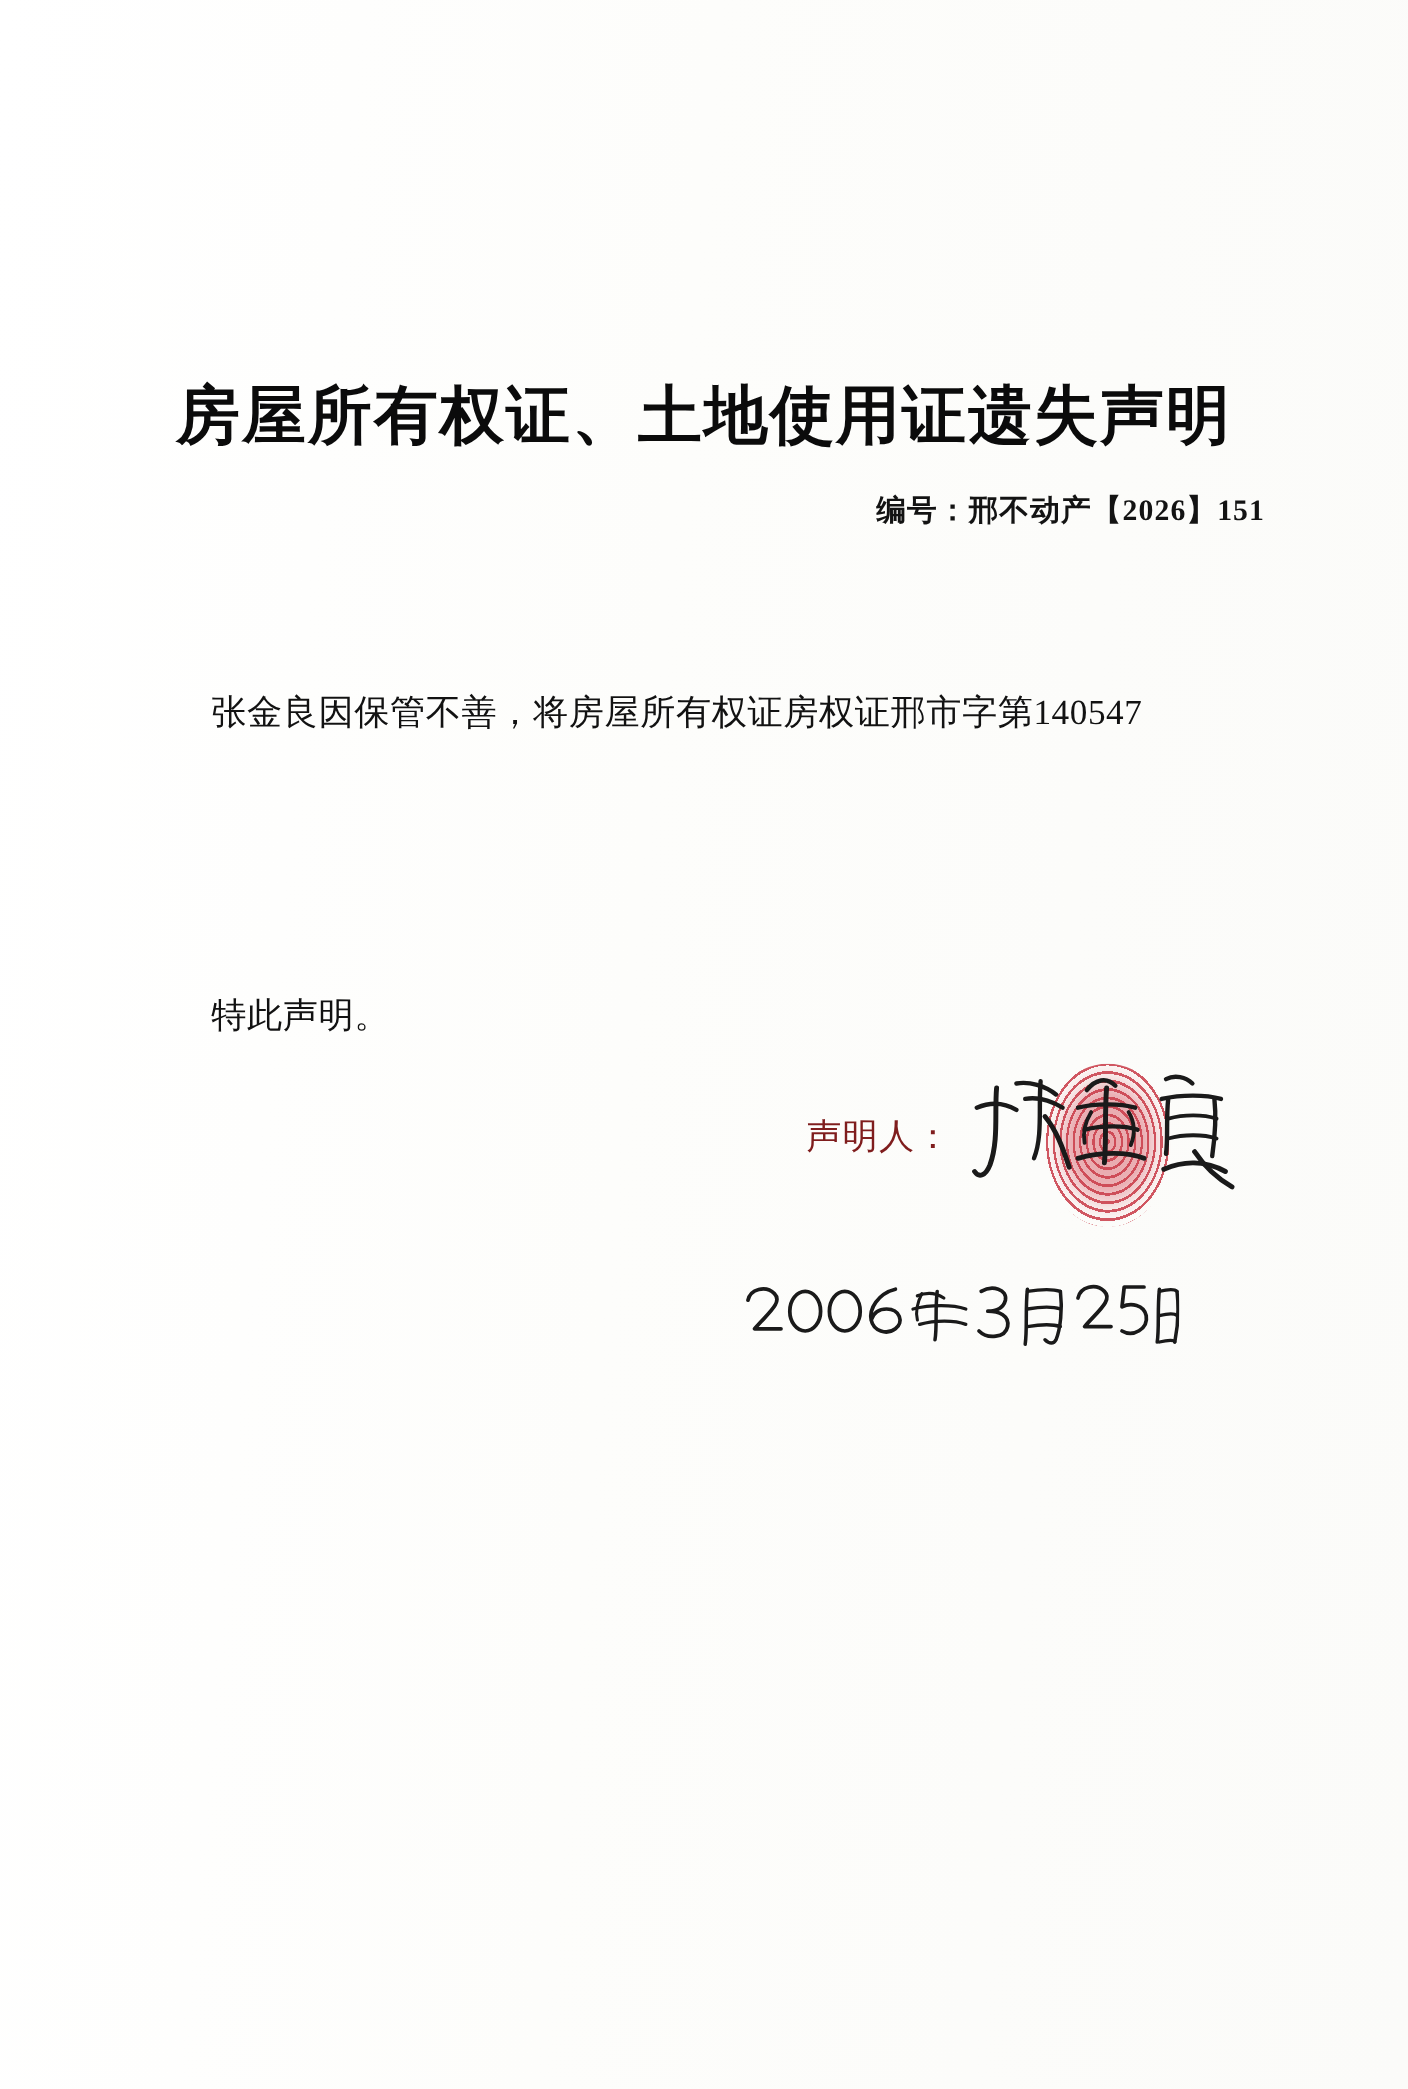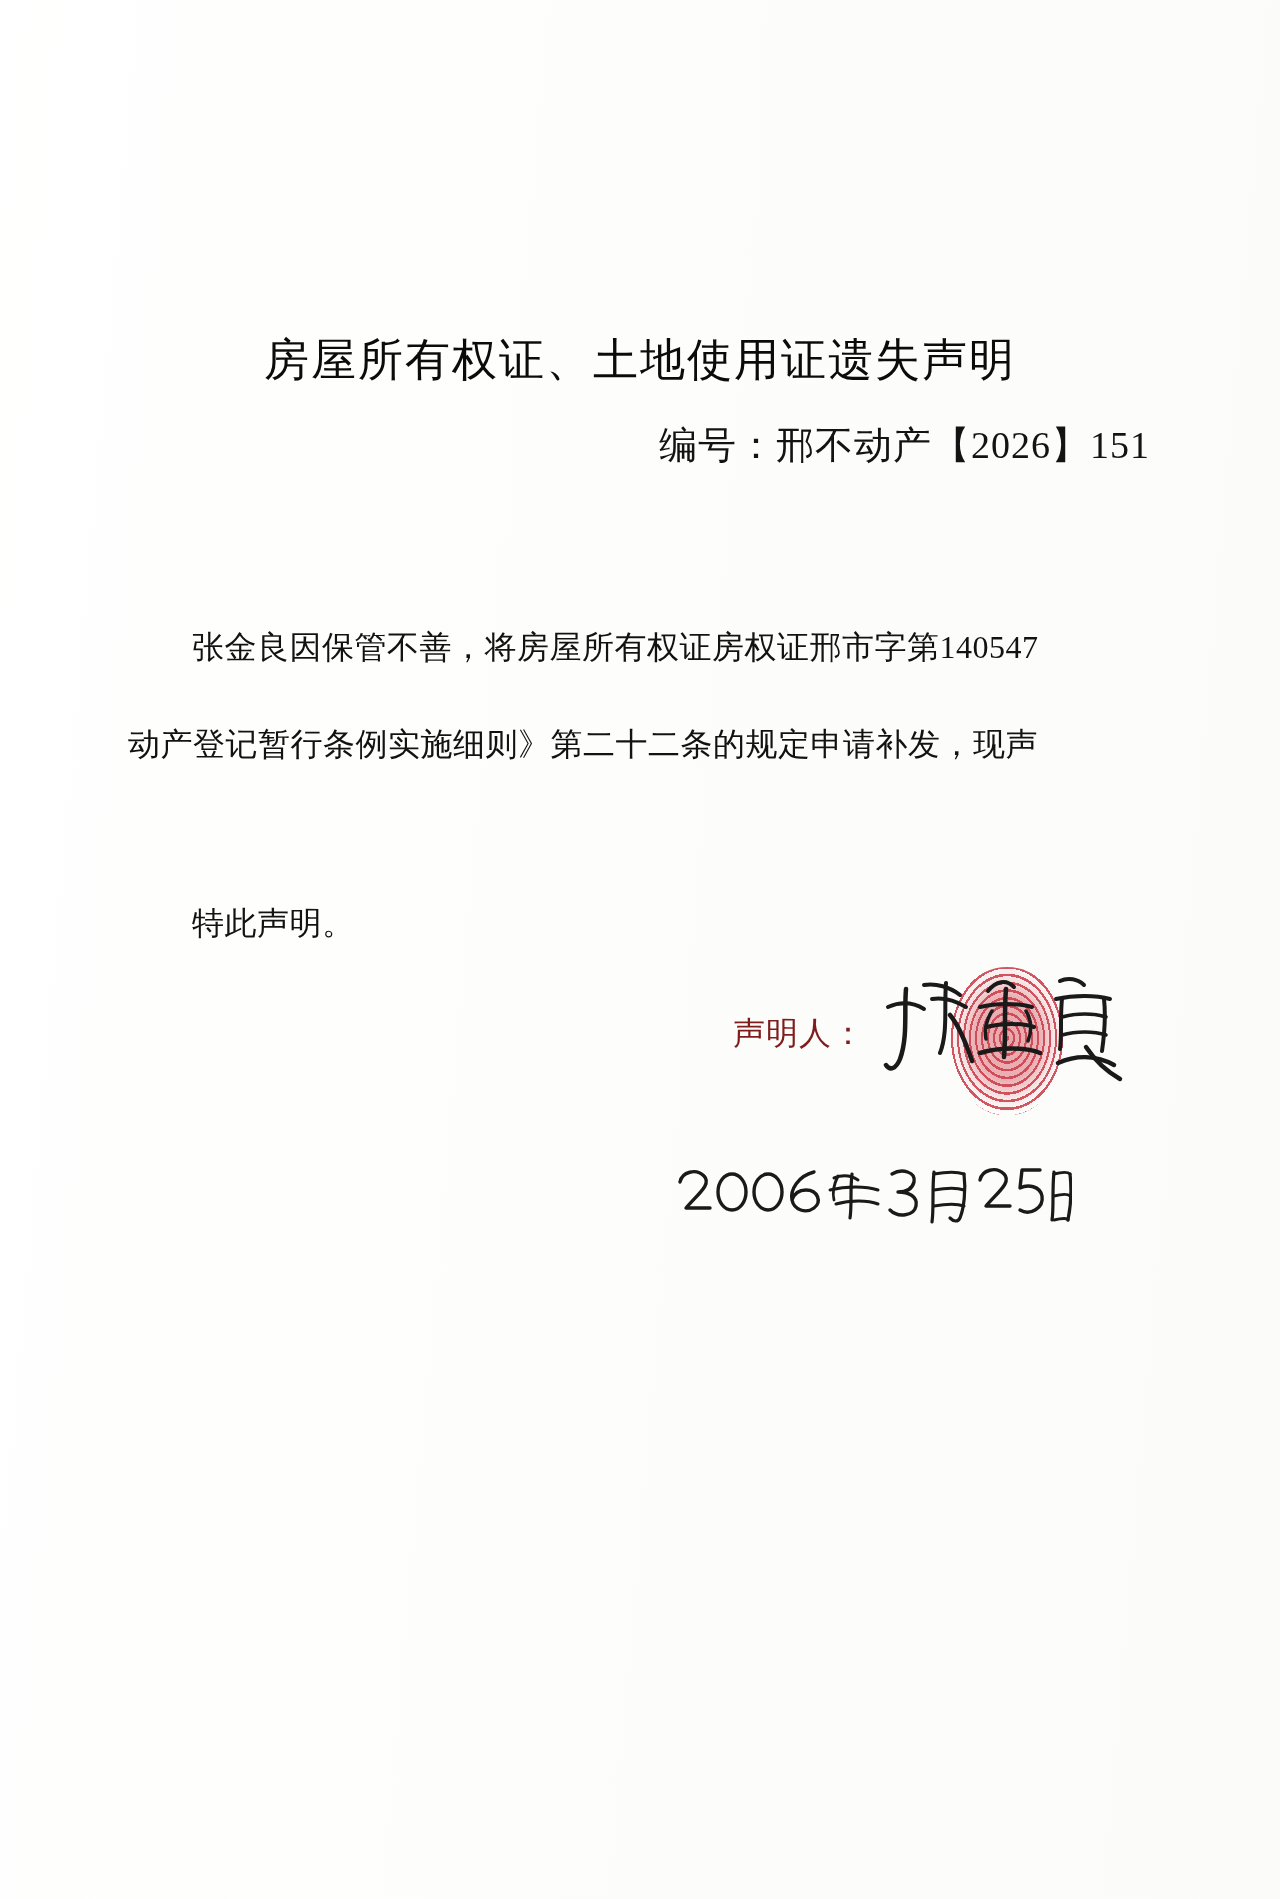--- a/index.html
+++ b/index.html
@@ -31,37 +31,38 @@
     pointer-events: none;
   }
 
   .doc-title {
     position: absolute;
     top: 300px;
     left: 0;
     width: 1280px;
     text-align: center;
     font-family: "Liberation Serif", "DejaVu Serif", serif;
-    font-size: 45px;
-    font-weight: 400;
+    font-size: 58px;
+    font-weight: 700;
     letter-spacing: 2px;
     color: #0b0b0b;
     white-space: nowrap;
   }
 
   .doc-number {
     position: absolute;
-    top: 420px;
+    top: 446px;
     left: 0;
     width: 1150px;
     text-align: right;
-    font-size: 38px;
+    font-size: 27px;
     letter-spacing: 1px;
     color: #131313;
     white-space: nowrap;
+    font-weight: bold;
   }
 
   .body-block {
     position: absolute;
     top: 583px;
     left: 128px;
     width: 1000px;
   }
 
   .body-line {
@@ -159,21 +160,20 @@
 
 <div class="page">
   <div class="paper-tint"></div>
 
   <h1 class="doc-title">房屋所有权证、土地使用证遗失声明</h1>
 
   <div class="doc-number">编号：邢不动产【2026】151</div>
 
   <div class="body-block">
     <p class="body-line indent">张金良因保管不善，将房屋所有权证房权证邢市字第140547</p>
-    <p class="body-line">动产登记暂行条例实施细则》第二十二条的规定申请补发，现声</p>
   </div>
 
   <div class="closing-line">特此声明。</div>
 
   <div class="sign-row">声明人：</div>
 
   <div class="signature-area">
     <div class="fingerprint"></div>
     <div class="signature-ink">
       <svg width="260" height="140" viewBox="0 0 260 140" aria-hidden="true">

